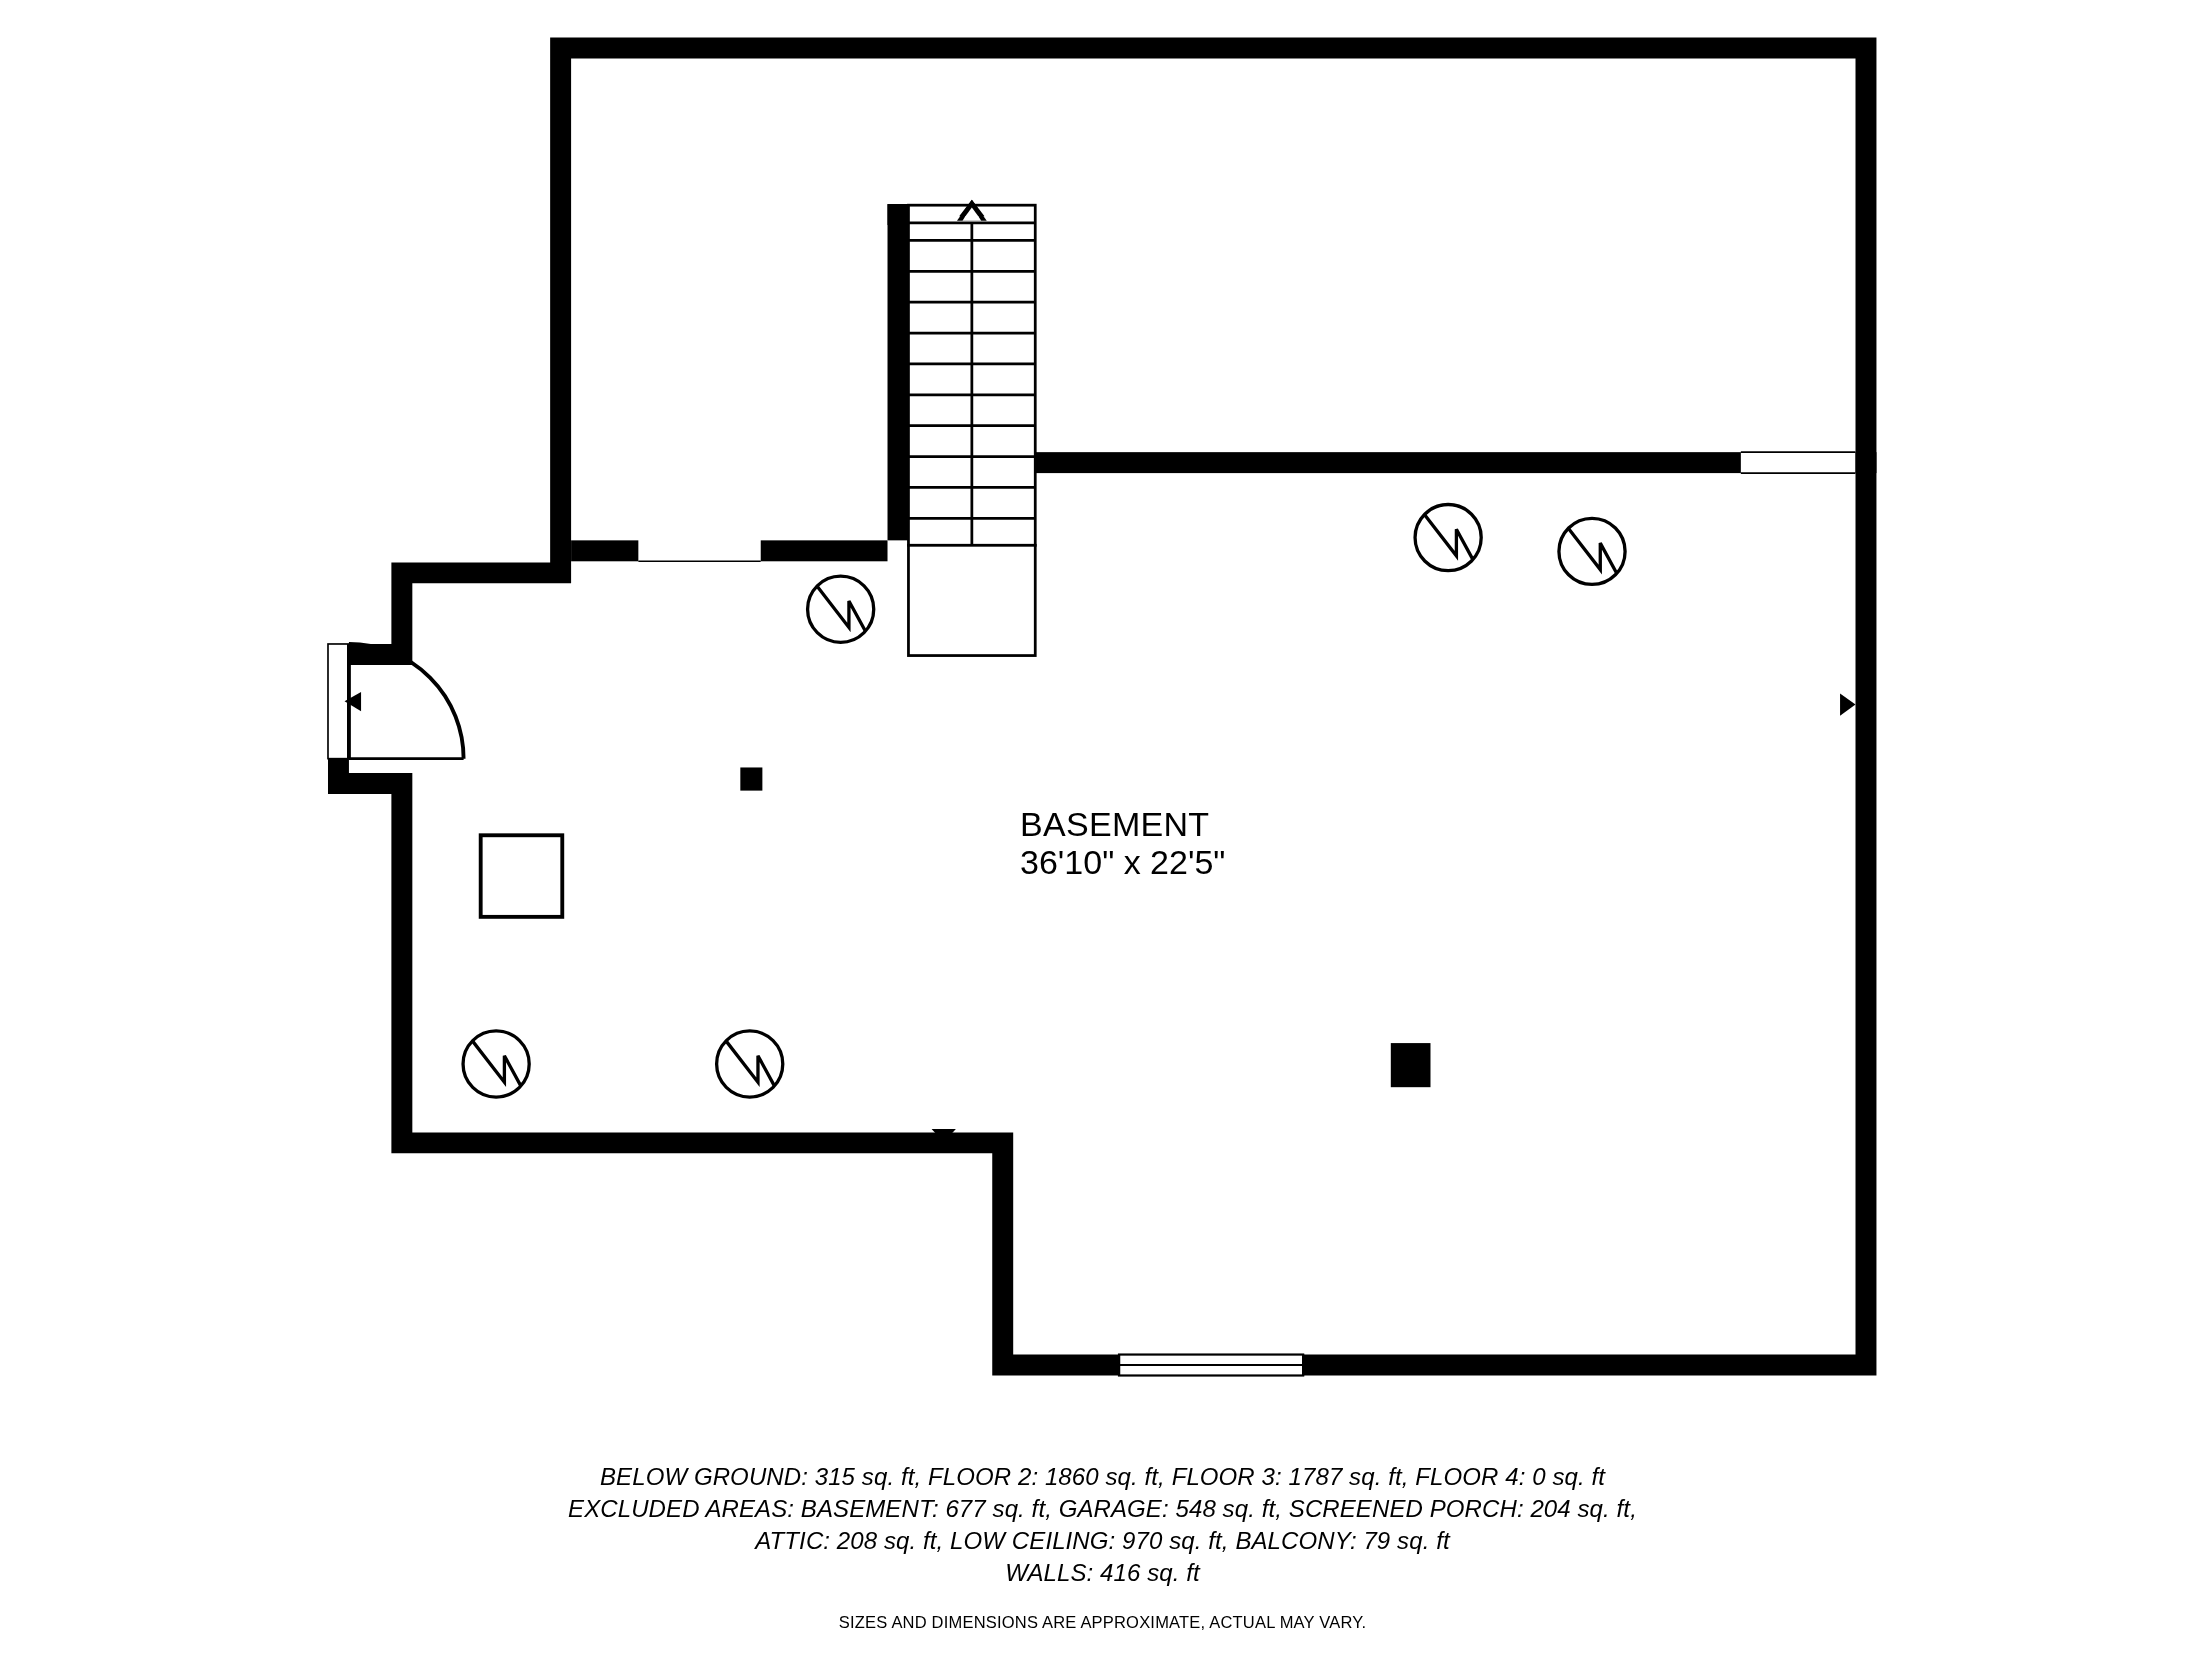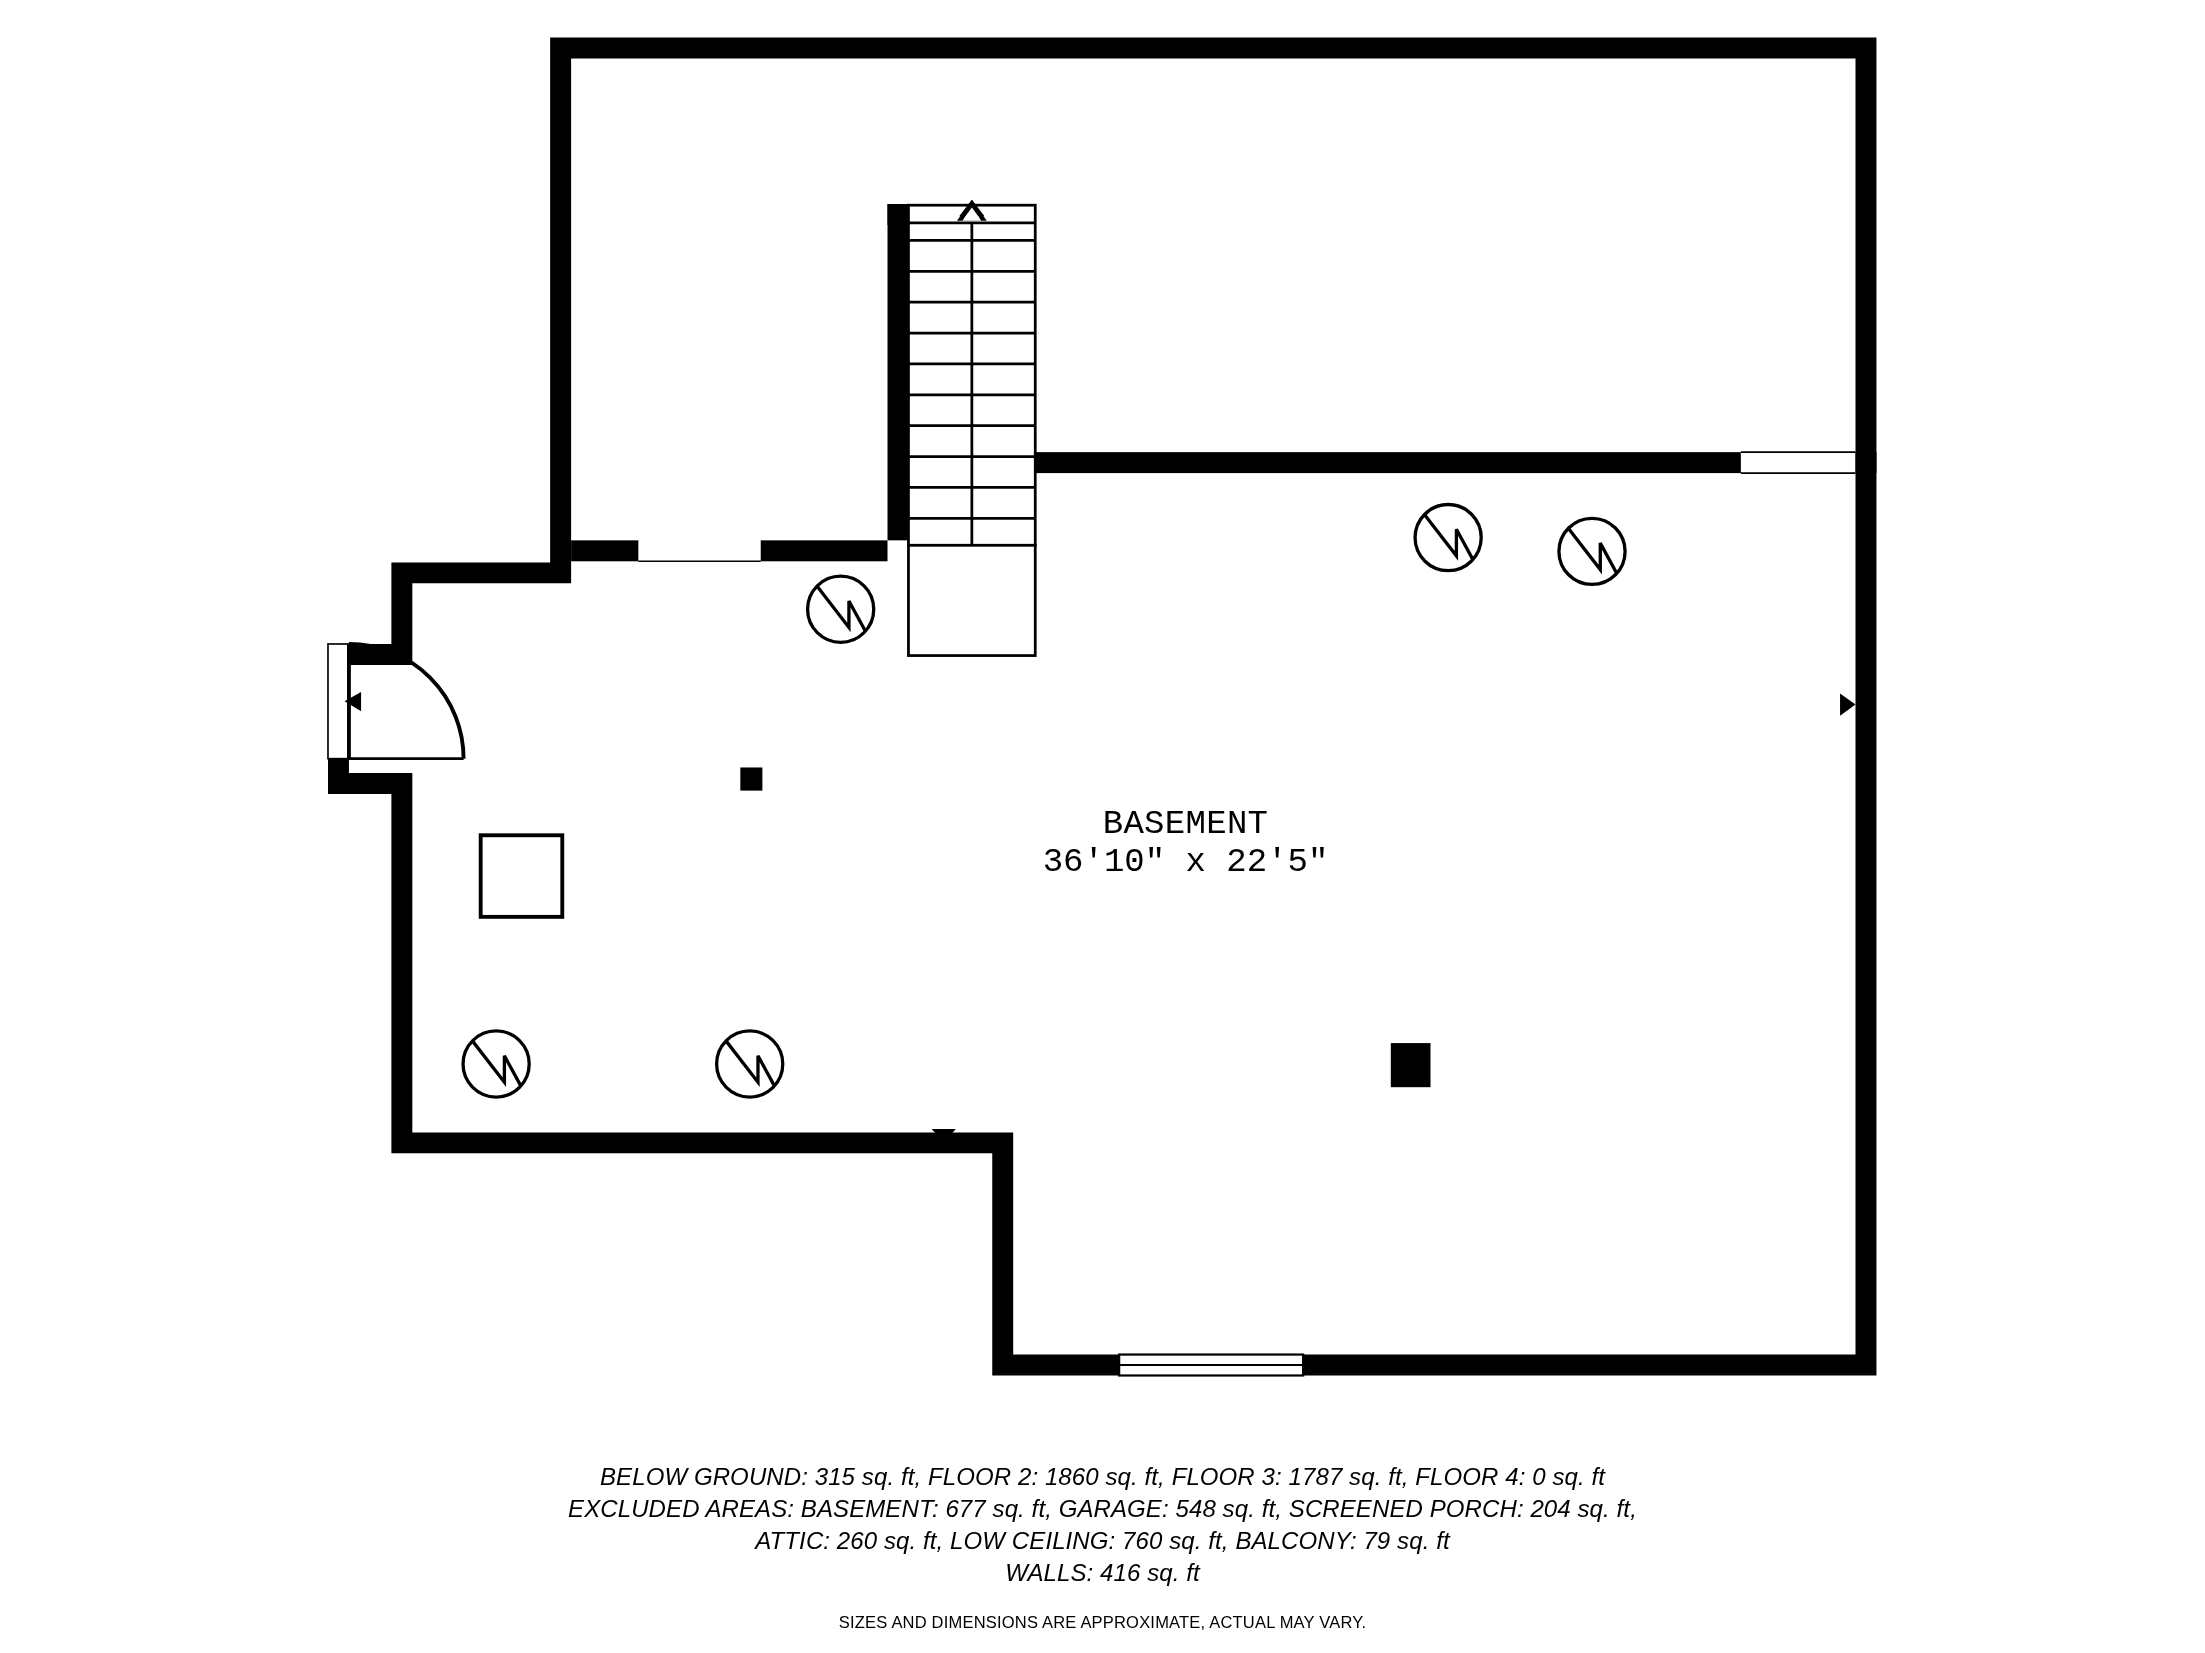--- a/index.html
+++ b/index.html
@@ -6,21 +6,21 @@
   body{
     width:2205px;height:1654px;
     font-family:"Liberation Sans", sans-serif;
     color:#000000;
     overflow:hidden;
     position:relative;
   }
   #plan-root{position:absolute;left:0;top:0;width:2205px;height:1654px;}
   #floorplan-svg{position:absolute;left:0;top:0;width:2205px;height:1654px;display:block;}
 
-  .room-label-group{position:absolute;text-align:center;line-height:1.12;font-family:Liberation Mono, monospace;}
+  .room-label-group{position:absolute;line-height:1.12;}
   .room-name{font-size:34px;letter-spacing:0.3px;white-space:nowrap;}
   .room-dims{font-size:34px;white-space:nowrap;}
 
   #footer-block{
     position:absolute;left:0;top:1461px;width:2205px;
     text-align:center;
   }
   .footer-total{
     font-size:25px;font-weight:bold;letter-spacing:0.1px;
     margin:0 0 3.3px 0;
@@ -187,19 +187,19 @@
   </svg>
 
   <div class="room-label-group" style="left:1020px;top:805px;width:331px;">
     <div class="room-name">BASEMENT</div>
     <div class="room-dims">36'10" x 22'5"</div>
   </div>
 
   <div id="footer-block">
     <p class="footer-line">BELOW GROUND: 315 sq. ft, FLOOR 2: 1860 sq. ft, FLOOR 3: 1787 sq. ft, FLOOR 4: 0 sq. ft</p>
     <p class="footer-line">EXCLUDED AREAS: BASEMENT: 677 sq. ft, GARAGE: 548 sq. ft, SCREENED PORCH: 204 sq. ft,</p>
-    <p class="footer-line">ATTIC: 260 sq. ft, LOW CEILING: 760 sq. ft, BALCONY: 79 sq. ft</p>
+    <p class="footer-line">ATTIC: 208 sq. ft, LOW CEILING: 970 sq. ft, BALCONY: 79 sq. ft</p>
     <p class="footer-line">WALLS: 416 sq. ft</p>
     <p class="footer-disclaimer">SIZES AND DIMENSIONS ARE APPROXIMATE, ACTUAL MAY VARY.</p>
   </div>
 
 </div>
 
 
 </body></html>

